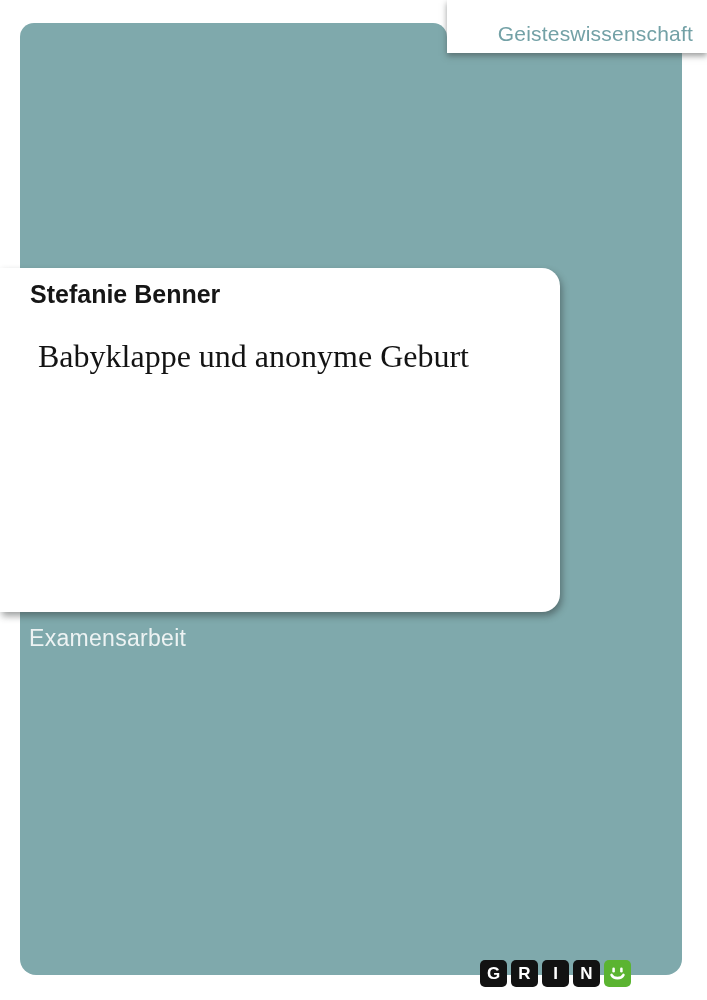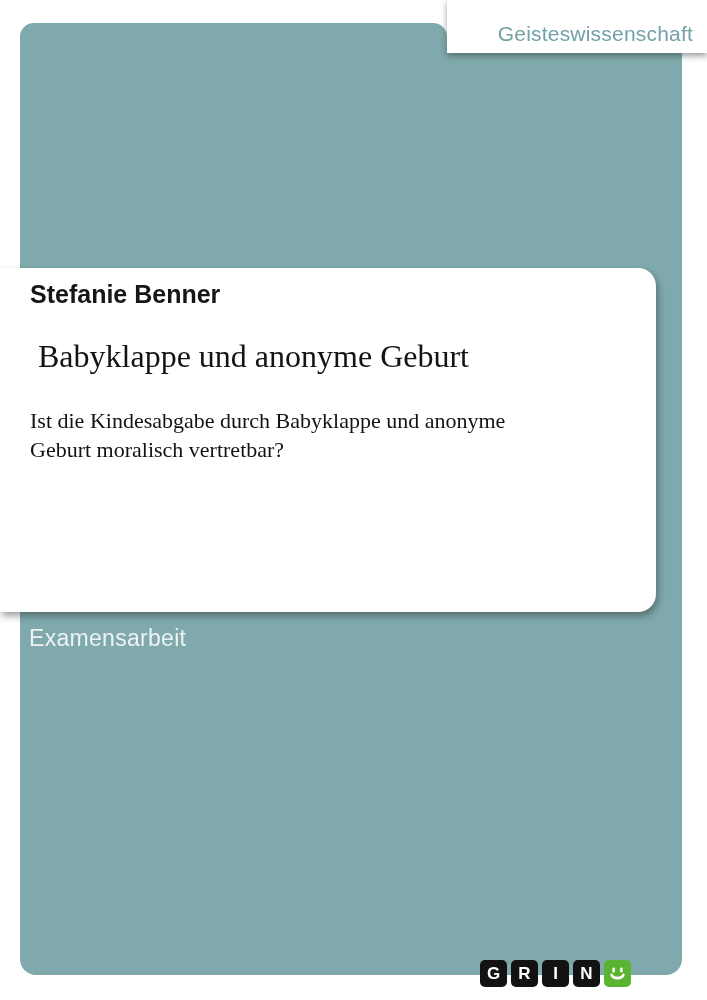--- a/index.html
+++ b/index.html
@@ -36,21 +36,21 @@
     z-index:3;
   }
   .category-label{
     color:var(--category-text,#73A1A6);
     font-size:21px;
     letter-spacing:0.2px;
   }
   
   .title-card{
     position:absolute;left:0;top:268px;
-    width:656px;height:344px;
+    width:560px;height:344px;
     background:#ffffff;
     border-radius:0 18px 18px 0;
     box-shadow:2px 4px 7px rgba(40,45,45,0.45);
     z-index:2;
     box-sizing:border-box;
     padding:12px 40px 0 30px;
     color:#161616;
   }
   .author-name{
     font-size:25px;font-weight:bold;
@@ -106,21 +106,21 @@
   <div class="cover-tab"></div>
   <div class="cover-body"></div>
 
   <div class="category-strip">
     <span class="category-label">Geisteswissenschaft</span>
   </div>
 
   <div class="title-card">
     <p class="author-name">Stefanie Benner</p>
     <p class="book-title">Babyklappe und anonyme Geburt</p>
-    <p class="book-subtitle"><span>Ist die Kindesabgabe durch Babyklappe und anonyme</span><br><span>Geburt moralisch vertretbar?</span></p>
+    <p class="book-subtitle"><br></p>
   </div>
 
   <div class="document-type-badge">Examensarbeit</div>
 
   <div class="grin-logo">
     <div class="logo-tile">G</div>
     <div class="logo-tile">R</div>
     <div class="logo-tile">I</div>
     <div class="logo-tile">N</div>
     <div class="logo-tile smiley">

